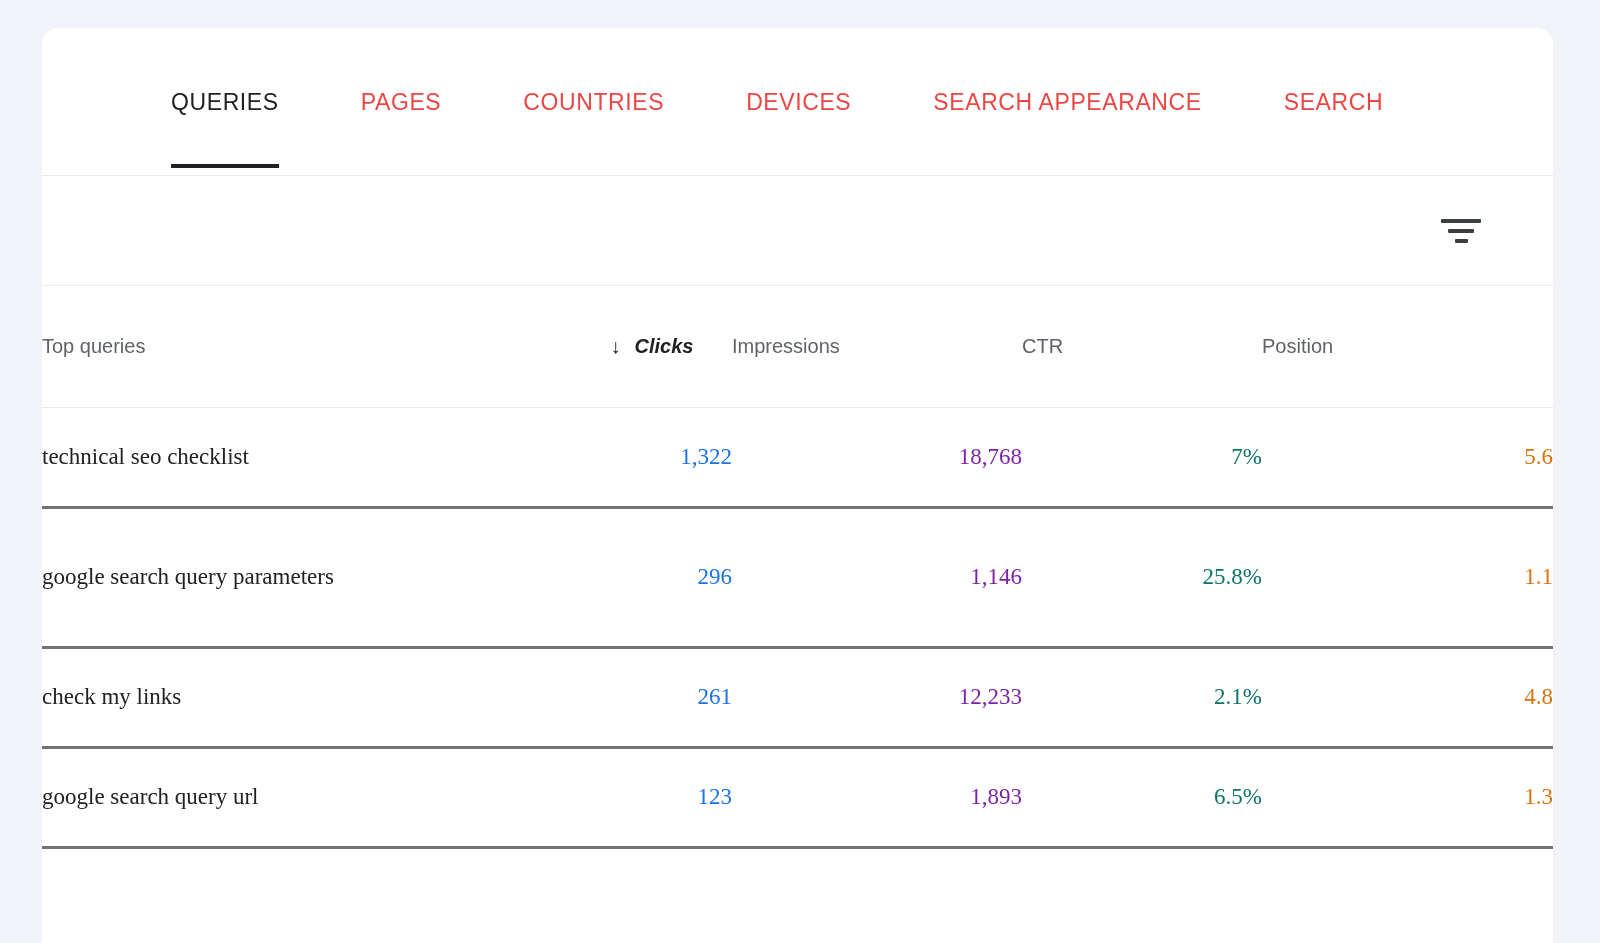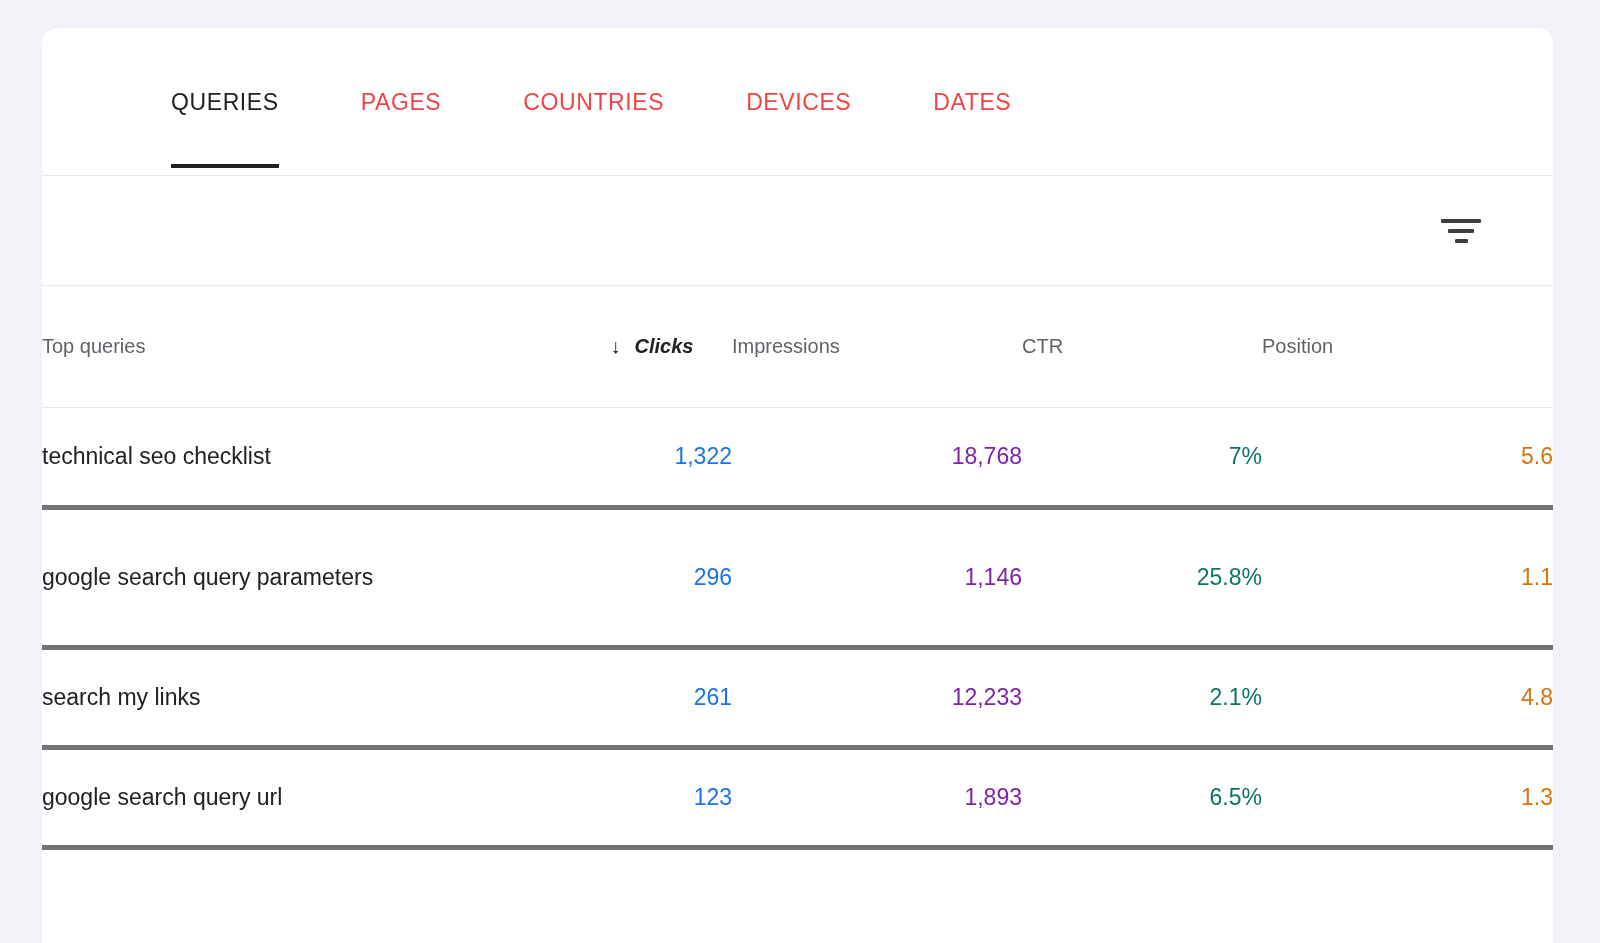--- a/index.html
+++ b/index.html
@@ -160,21 +160,21 @@
     color: #202124;
   }
 
   th.h-impr, th.h-ctr, th.h-pos {
     text-align: left;
   }
   th.h-impr { padding-right: 40px; }
   th.h-ctr  { padding-right: 40px; }
   th.h-pos  { padding-right: 38px; }
 
-  tbody tr { border-bottom: 5px solid #737373; }
+  tbody tr { border-bottom: 3px solid #737373; font-family: Liberation Serif, serif; }
 
   tbody td {
     height: 100px;
     font-size: 23px;
   }
 
   tbody tr.tall td { height: 140px; }
 
   td.v-query {
     text-align: left;
@@ -219,21 +219,24 @@
     <div class="tab">
       <span>PAGES</span>
     </div>
     <div class="tab">
       <span>COUNTRIES</span>
     </div>
     <div class="tab">
       <span>DEVICES</span>
     </div>
     <div class="tab">
-      <span>DATES</span>
+      <span>SEARCH APPEARANCE</span>
+    </div>
+    <div class="tab">
+      <span>SEARCH</span>
     </div>
     <div class="tabs-rule"></div>
   </div>
 
   <div class="toolbar">
     <div class="filter-btn">
       <span class="bar"></span>
       <span class="bar"></span>
       <span class="bar"></span>
     </div>
@@ -276,21 +279,21 @@
         <td class="v-pos">5.6</td>
       </tr>
       <tr class="tall">
         <td class="v-query">google search query parameters</td>
         <td class="v-clicks">296</td>
         <td class="v-impr">1,146</td>
         <td class="v-ctr">25.8%</td>
         <td class="v-pos">1.1</td>
       </tr>
       <tr>
-        <td class="v-query">search my links</td>
+        <td class="v-query">check my links</td>
         <td class="v-clicks">261</td>
         <td class="v-impr">12,233</td>
         <td class="v-ctr">2.1%</td>
         <td class="v-pos">4.8</td>
       </tr>
       <tr>
         <td class="v-query">google search query url</td>
         <td class="v-clicks">123</td>
         <td class="v-impr">1,893</td>
         <td class="v-ctr">6.5%</td>

